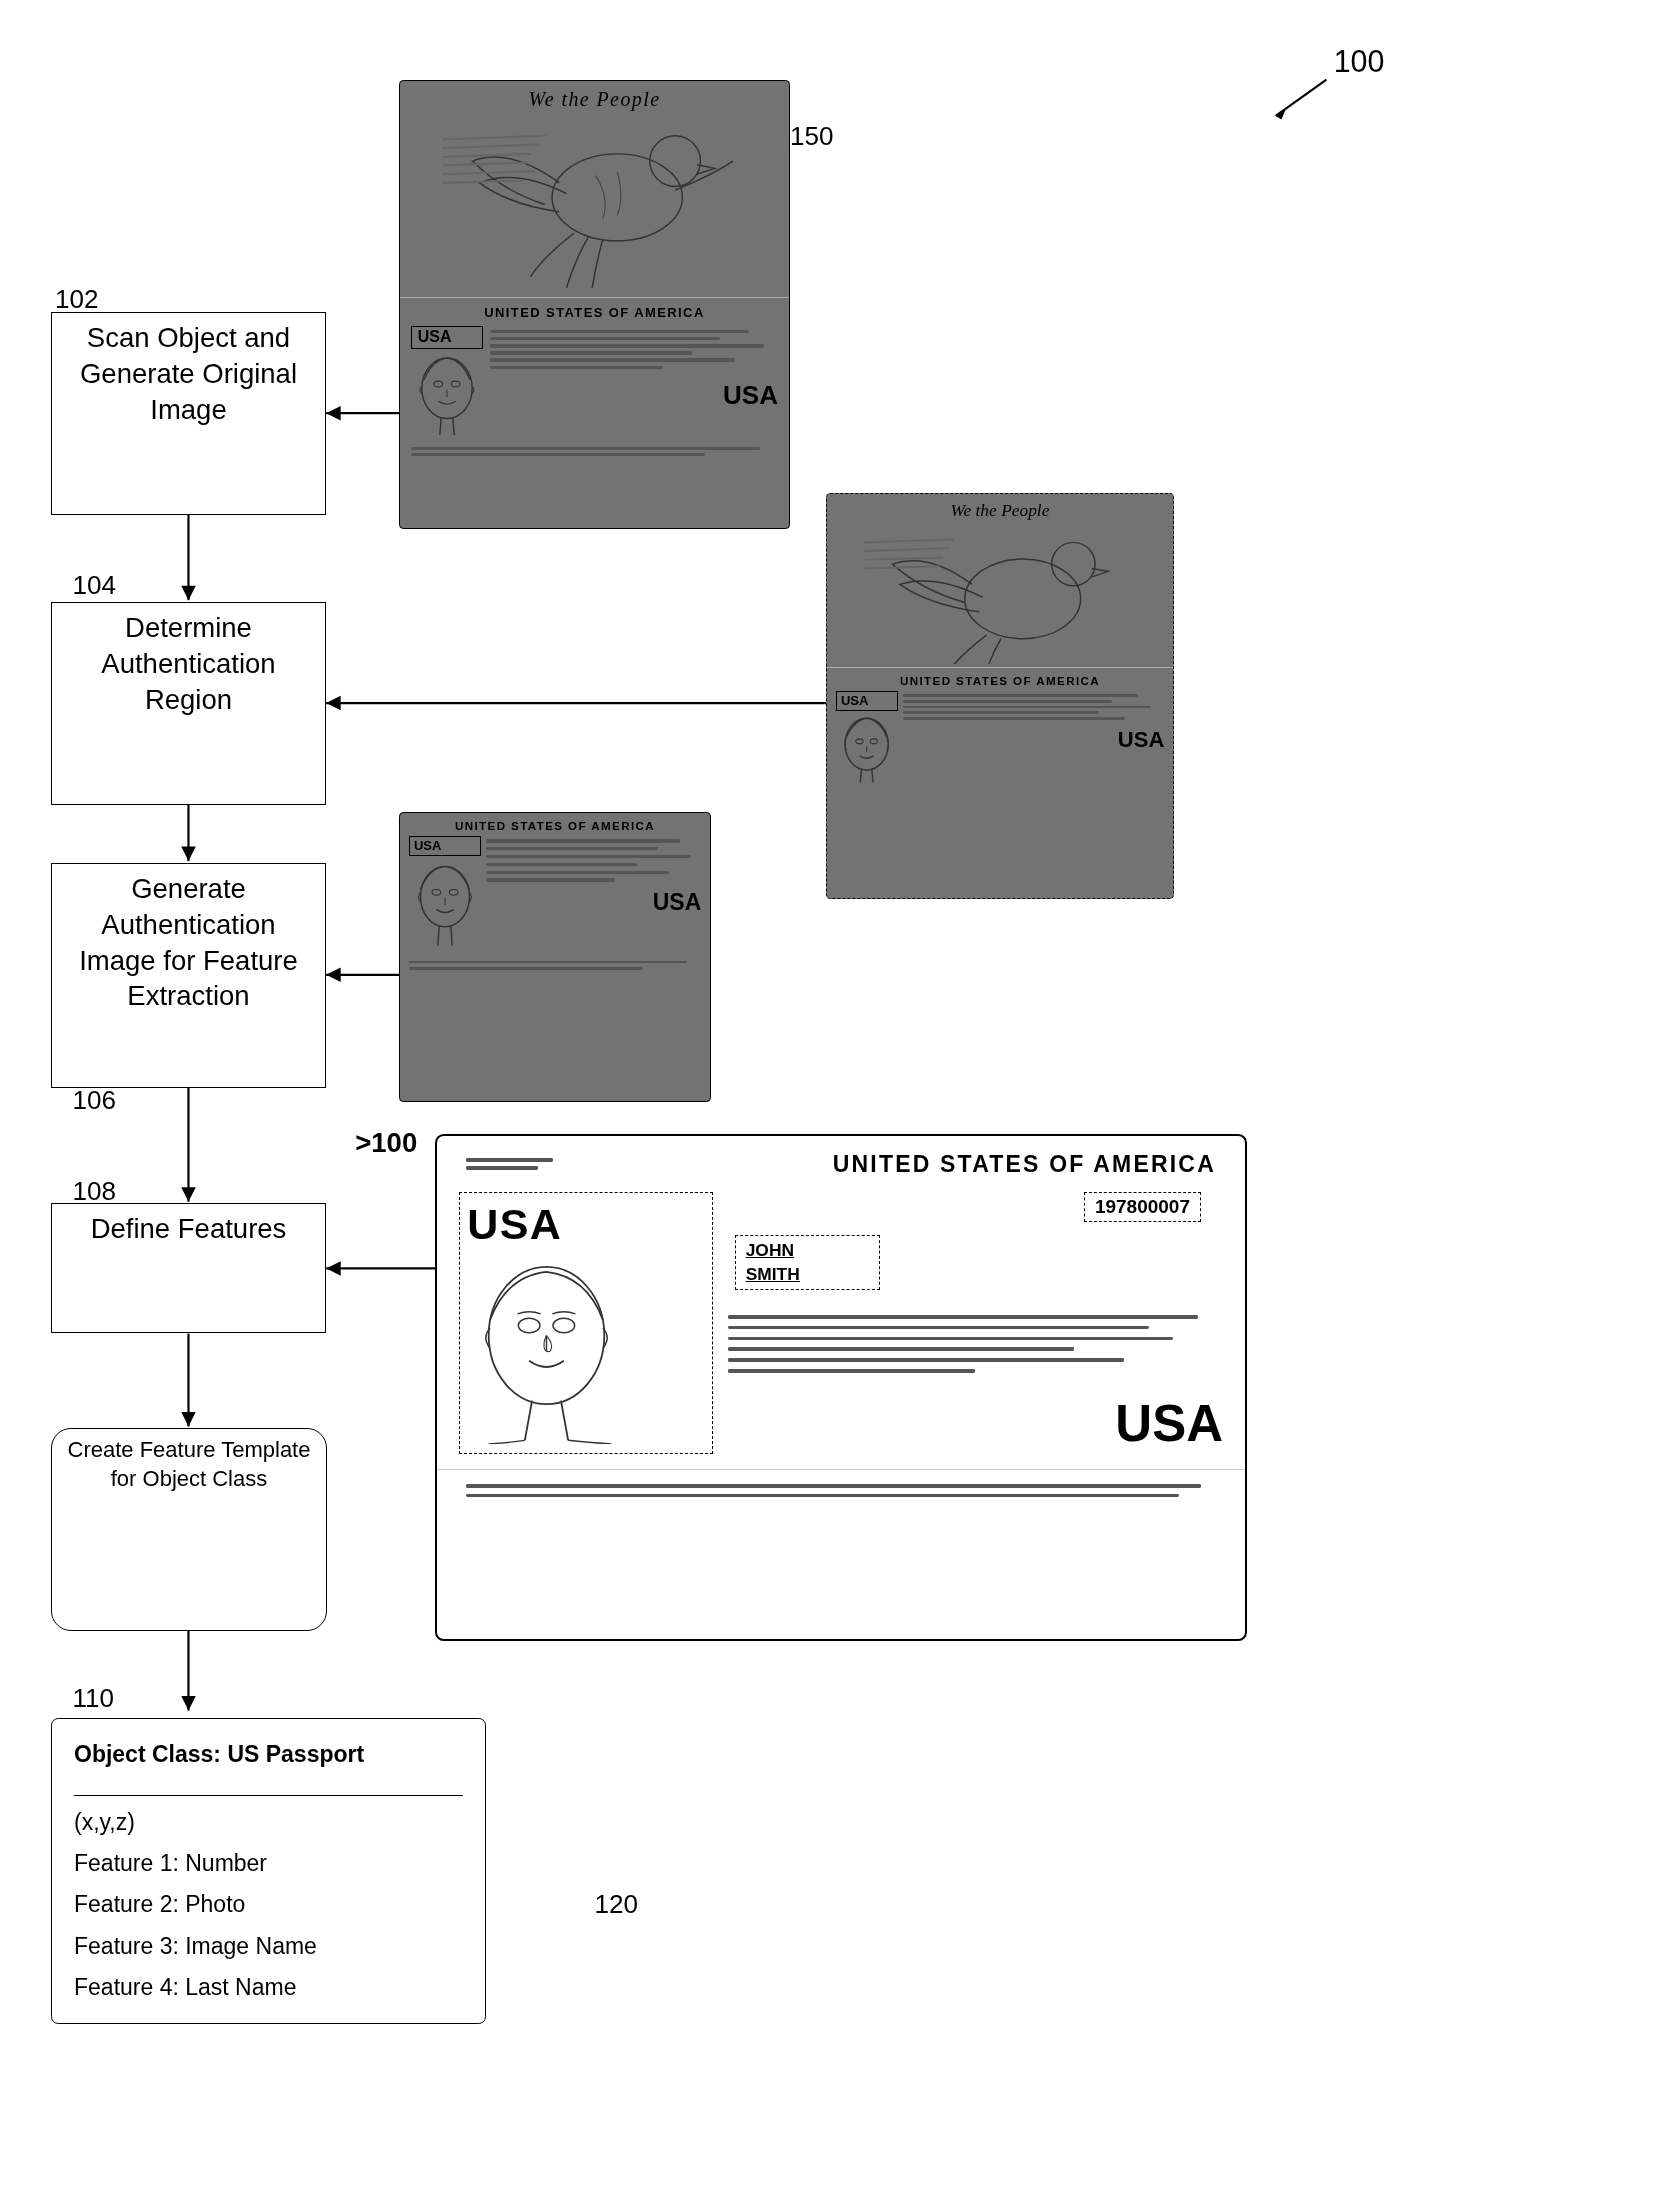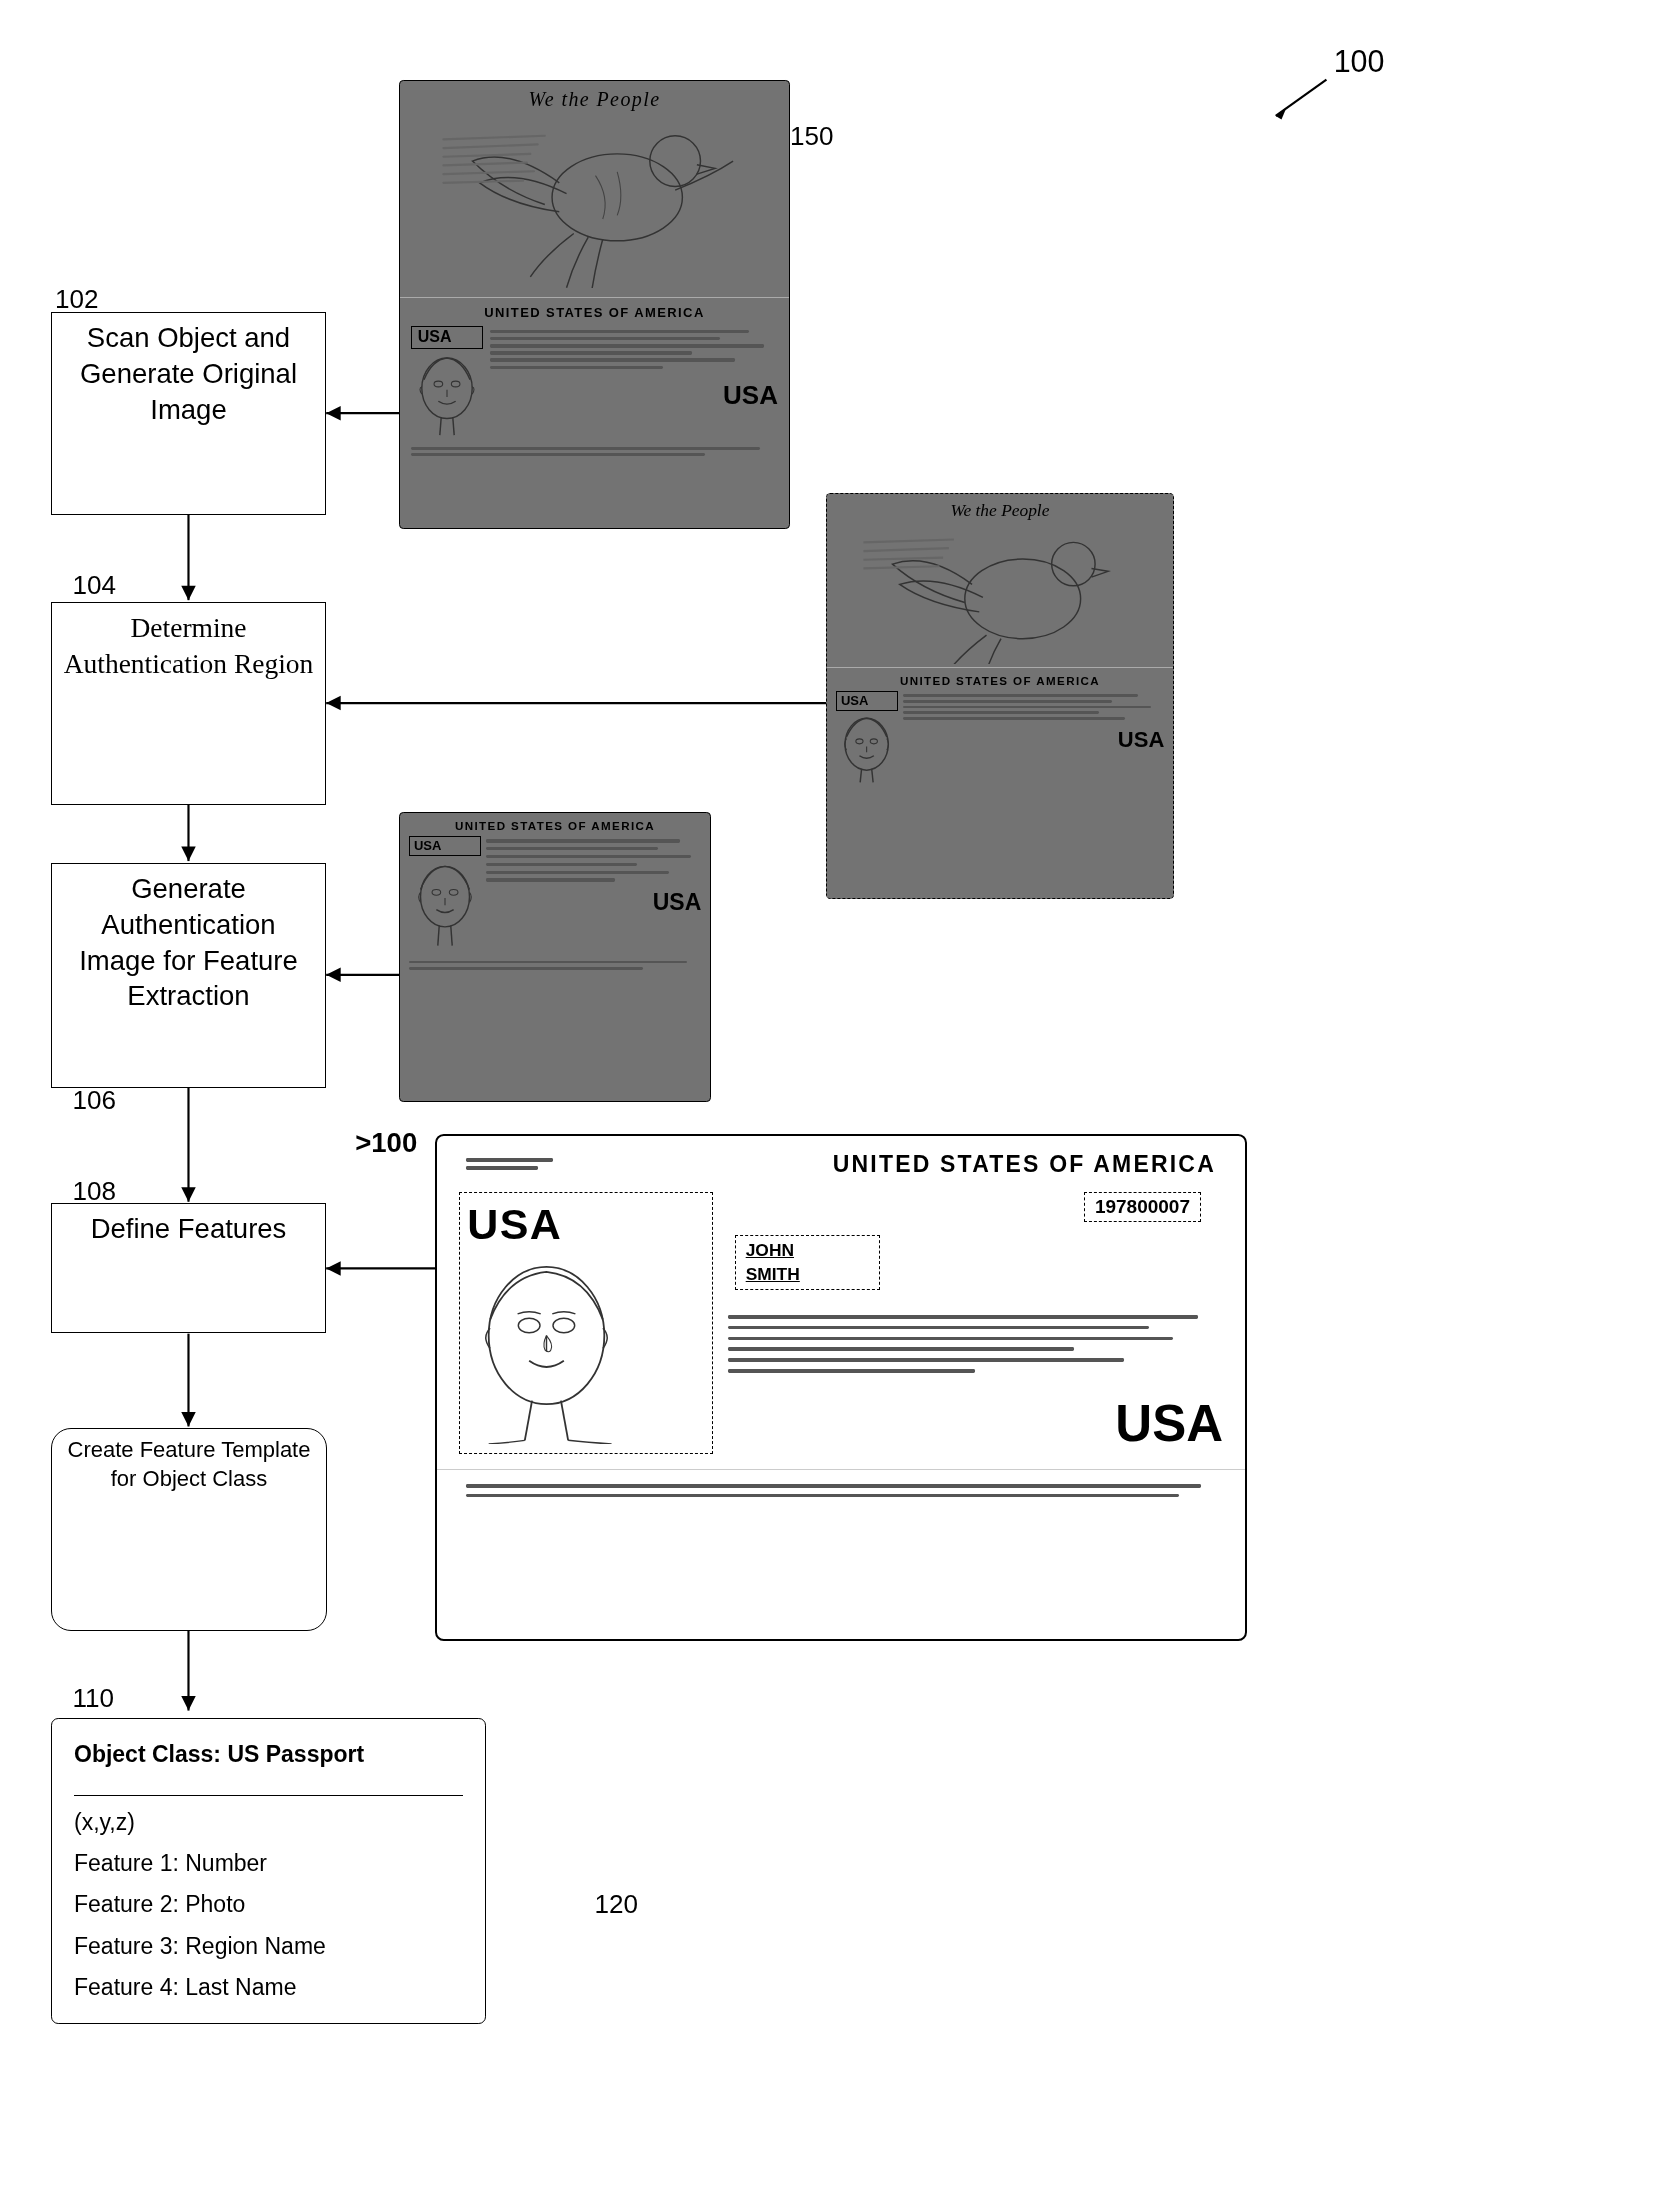--- a/index.html
+++ b/index.html
@@ -153,21 +153,21 @@
     <polygon points="1310,1790 1328,1782 1326,1800" fill="#000"></polygon>
 
     <text x="820" y="2640" font-size="36" font-family="Arial">120</text>
 
   </svg>
 
   <div class="flow-box" style="left:51px; top:312px; width:275px; height:203px; font-size:27.5px;">
     <span>Scan Object and Generate Original Image</span>
   </div>
 
-  <div class="flow-box" style="left:51px; top:602px; width:275px; height:203px; font-size:27.5px;font-family:Liberation Serif, serif;">
+  <div class="flow-box" style="left:51px; top:602px; width:275px; height:203px; font-size:27.5px;">
     <span>Determine Authentication Region</span>
   </div>
 
   <div class="flow-box" style="left:51px; top:863px; width:275px; height:225px; font-size:27.5px;">
     <span>Generate Authentication Image for Feature Extraction</span>
   </div>
 
   <div class="flow-box" style="left:51px; top:1203px; width:275px; height:130px; font-size:27.5px;">
     <span>Define Features</span>
   </div>
@@ -405,18 +405,18 @@
       <div style="height:3.6px; background:#555; width:98%; border-radius:1.4px; margin-bottom:5.8px;"></div>
       <div style="height:3.6px; background:#555; width:95%; border-radius:1.4px;"></div>
     </div>
   </div>
 
   <div class="template-box" style="left:51px; top:1718px; width:435px;">
     <div class="title-line">Object Class: US Passport</div>
     <div>(x,y,z)</div>
     <div>Feature 1: Number</div>
     <div>Feature 2: Photo</div>
-    <div>Feature 3: Region Name</div>
+    <div>Feature 3: Image Name</div>
     <div>Feature 4: Last Name</div>
   </div>
 
 </div>
 
 
 </body></html>

